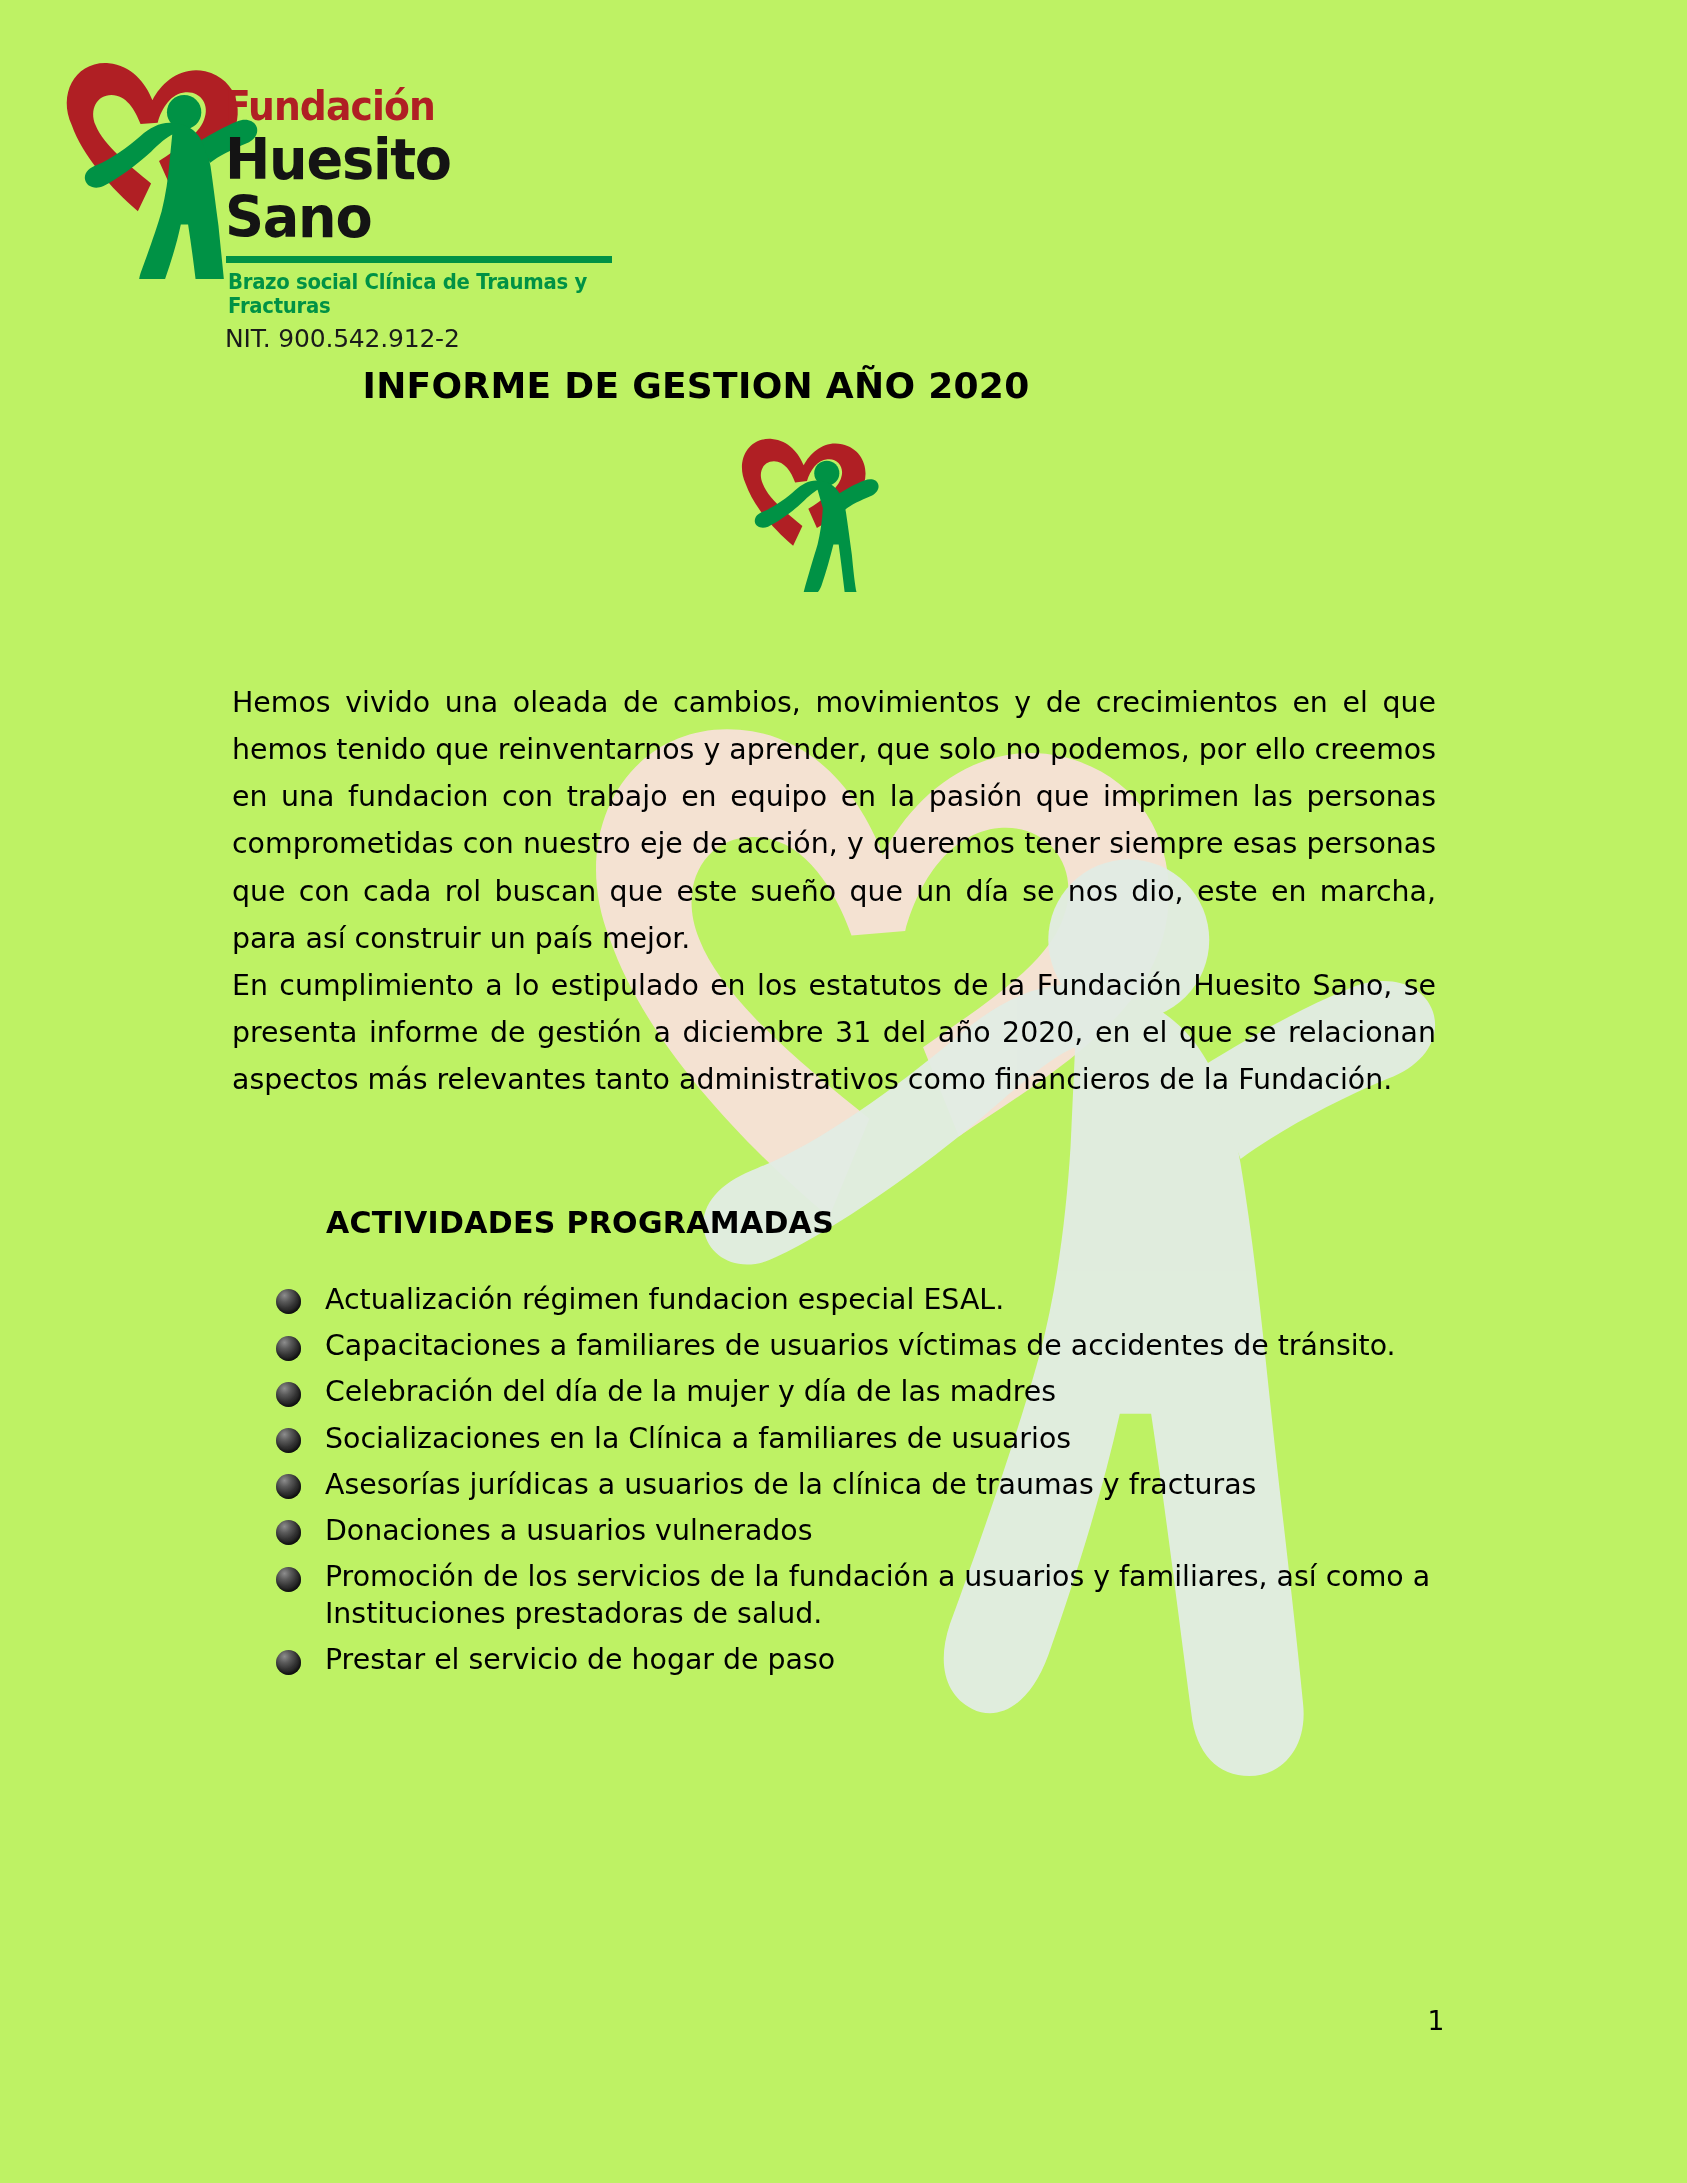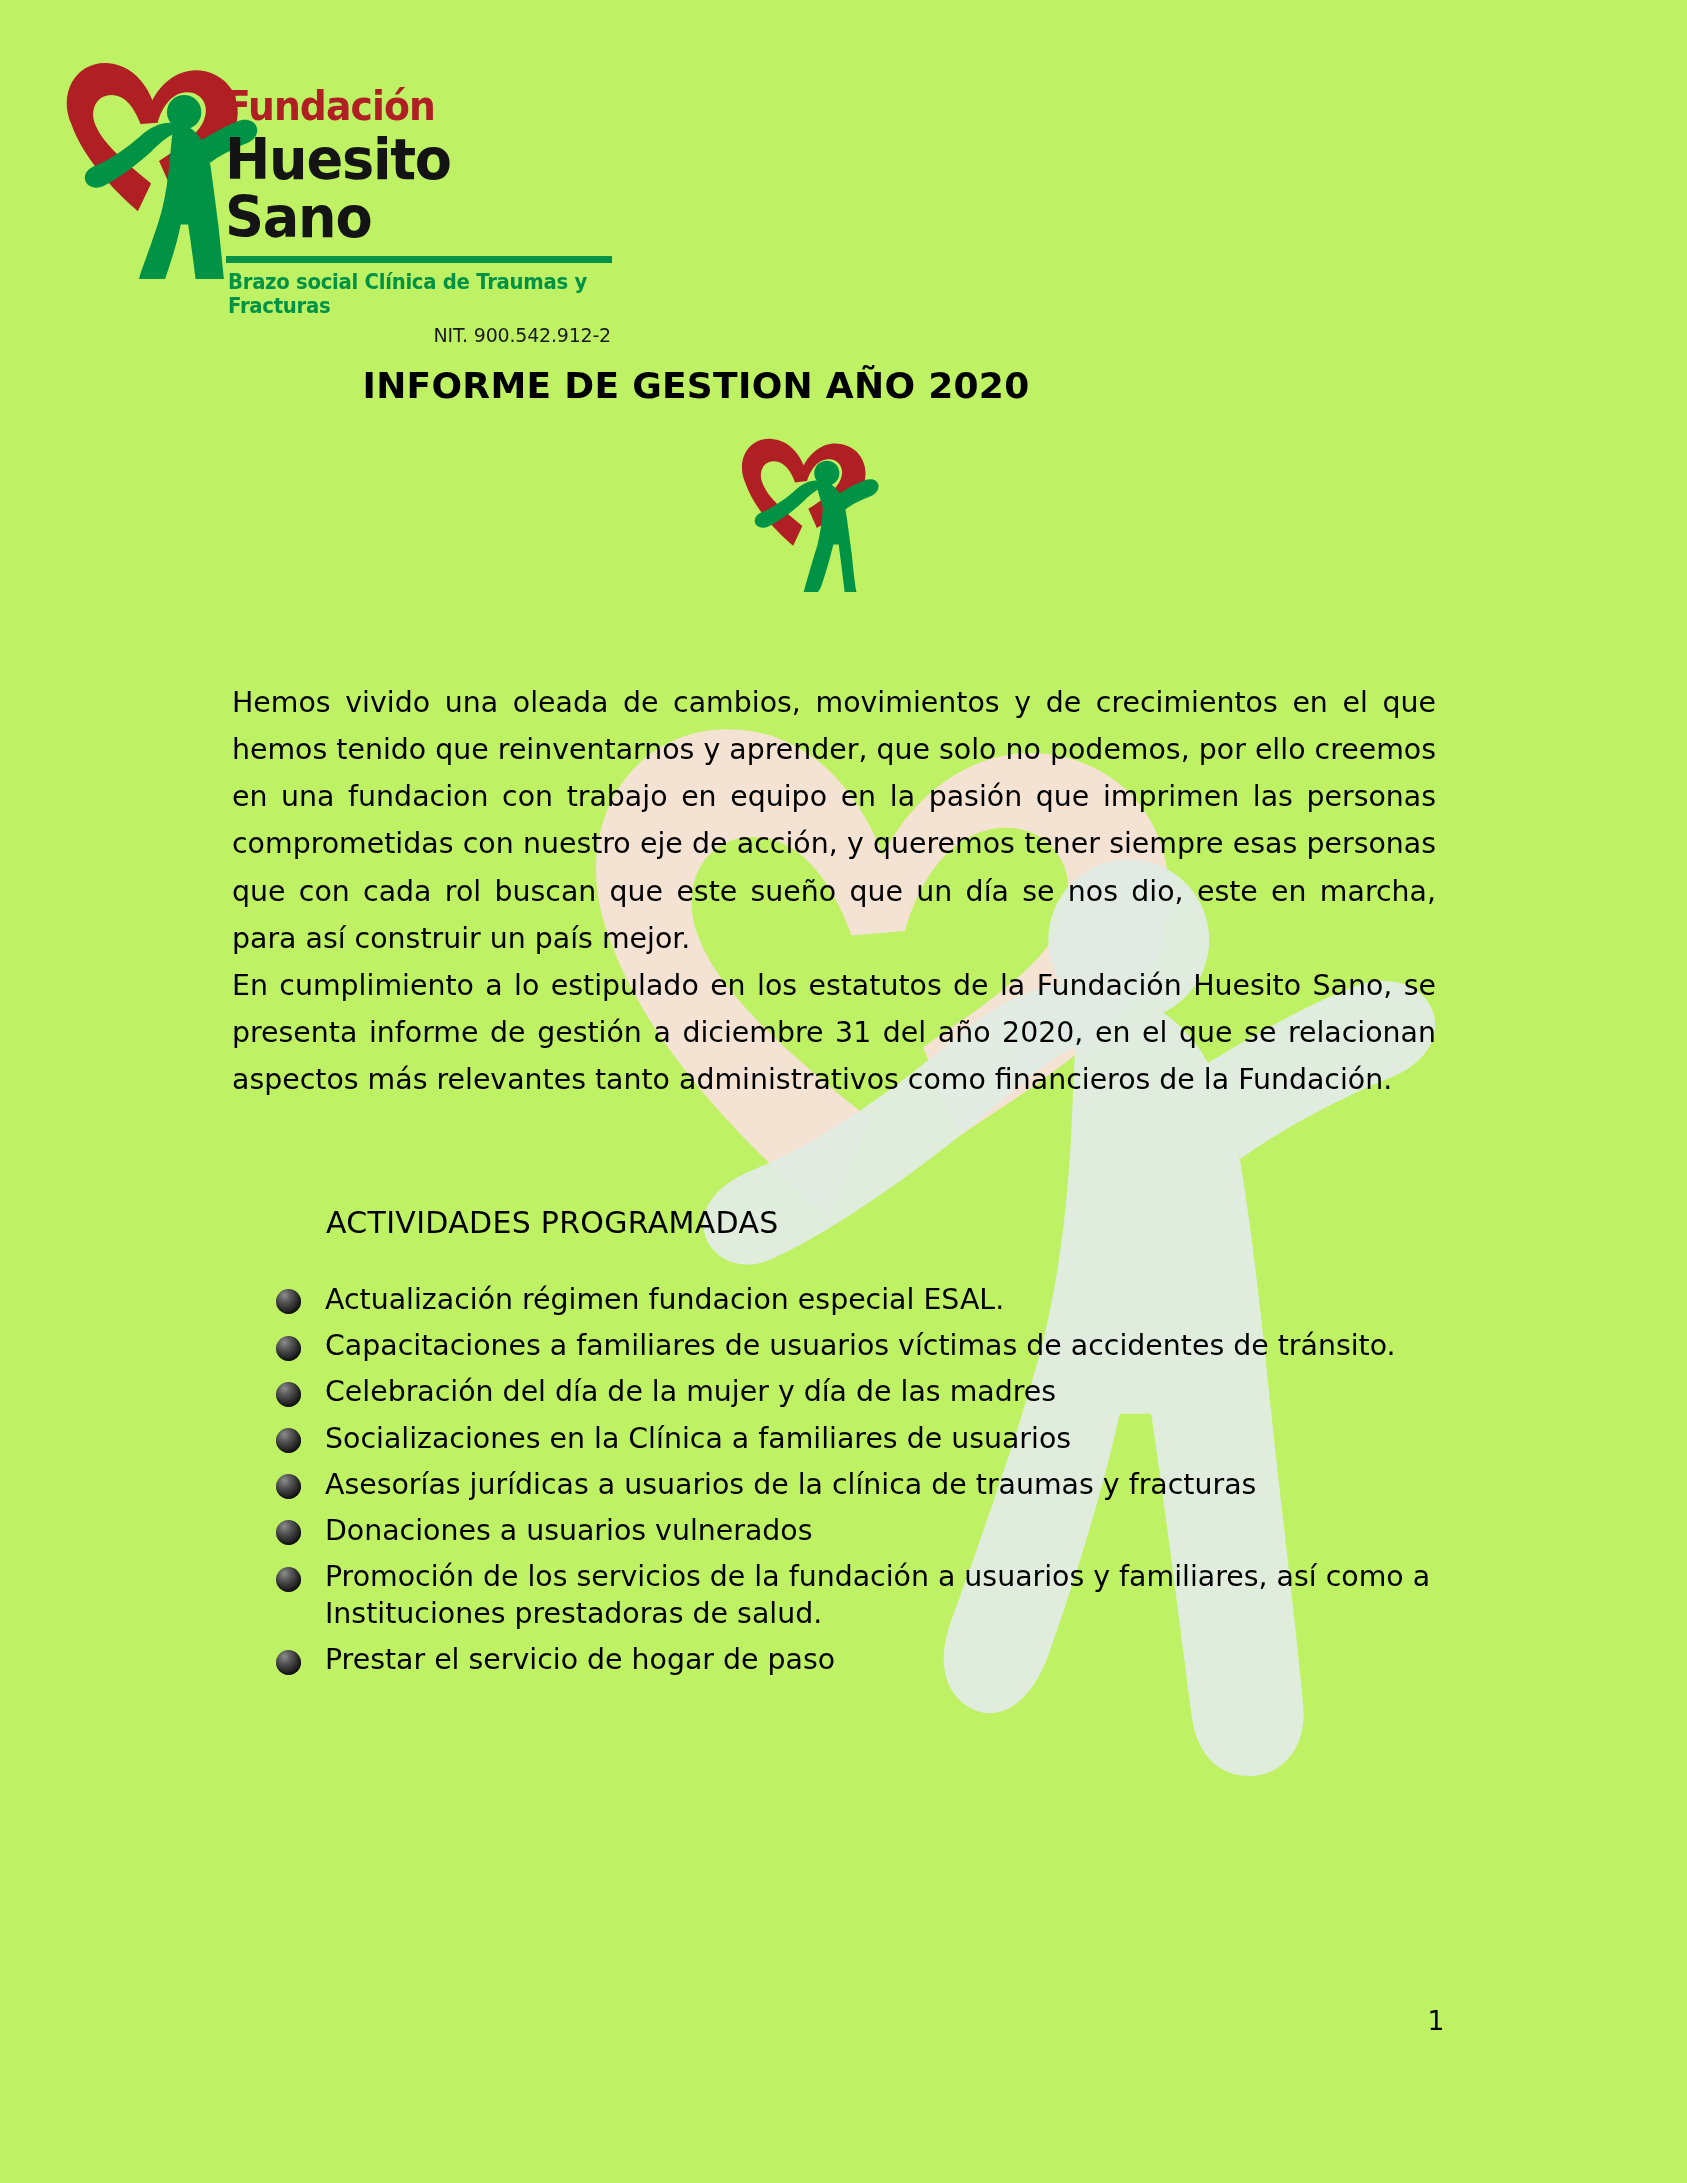--- a/index.html
+++ b/index.html
@@ -87,26 +87,26 @@
     font-weight: bold;
     color: #009245;
     letter-spacing: -0.3px;
     margin-top: 6.6px;
     margin-left: 2.6px;
     transform: scaleX(0.96);
     transform-origin: left center;
   }
   .logo-nit {
     font-family: "DejaVu Sans", sans-serif;
-    font-size: 19px;
+    font-size: 25px;
     font-weight: normal;
     color: #1a1a1a;
     letter-spacing: -0.2px;
     margin-top: 6.6px;
-    text-align: right;
+    text-align: left;
     width: 386px;
   }
 
   
   .doc-title {
     position: absolute;
     left: 0;
     top: 365px;
     width: 1392px;
     text-align: center;
@@ -147,21 +147,21 @@
     text-justify: inter-word;
   }
 
   
   .section-heading {
     position: absolute;
     left: 326px;
     top: 1205px;
     z-index: 2;
     font-family: "DejaVu Sans", sans-serif;
-    font-weight: normal;
+    font-weight: bold;
     font-size: 30px;
     letter-spacing: 0.3px;
     color: #000000;
   }
 
   
   .bullet-list {
     position: absolute;
     left: 271px;
     top: 1282px;

